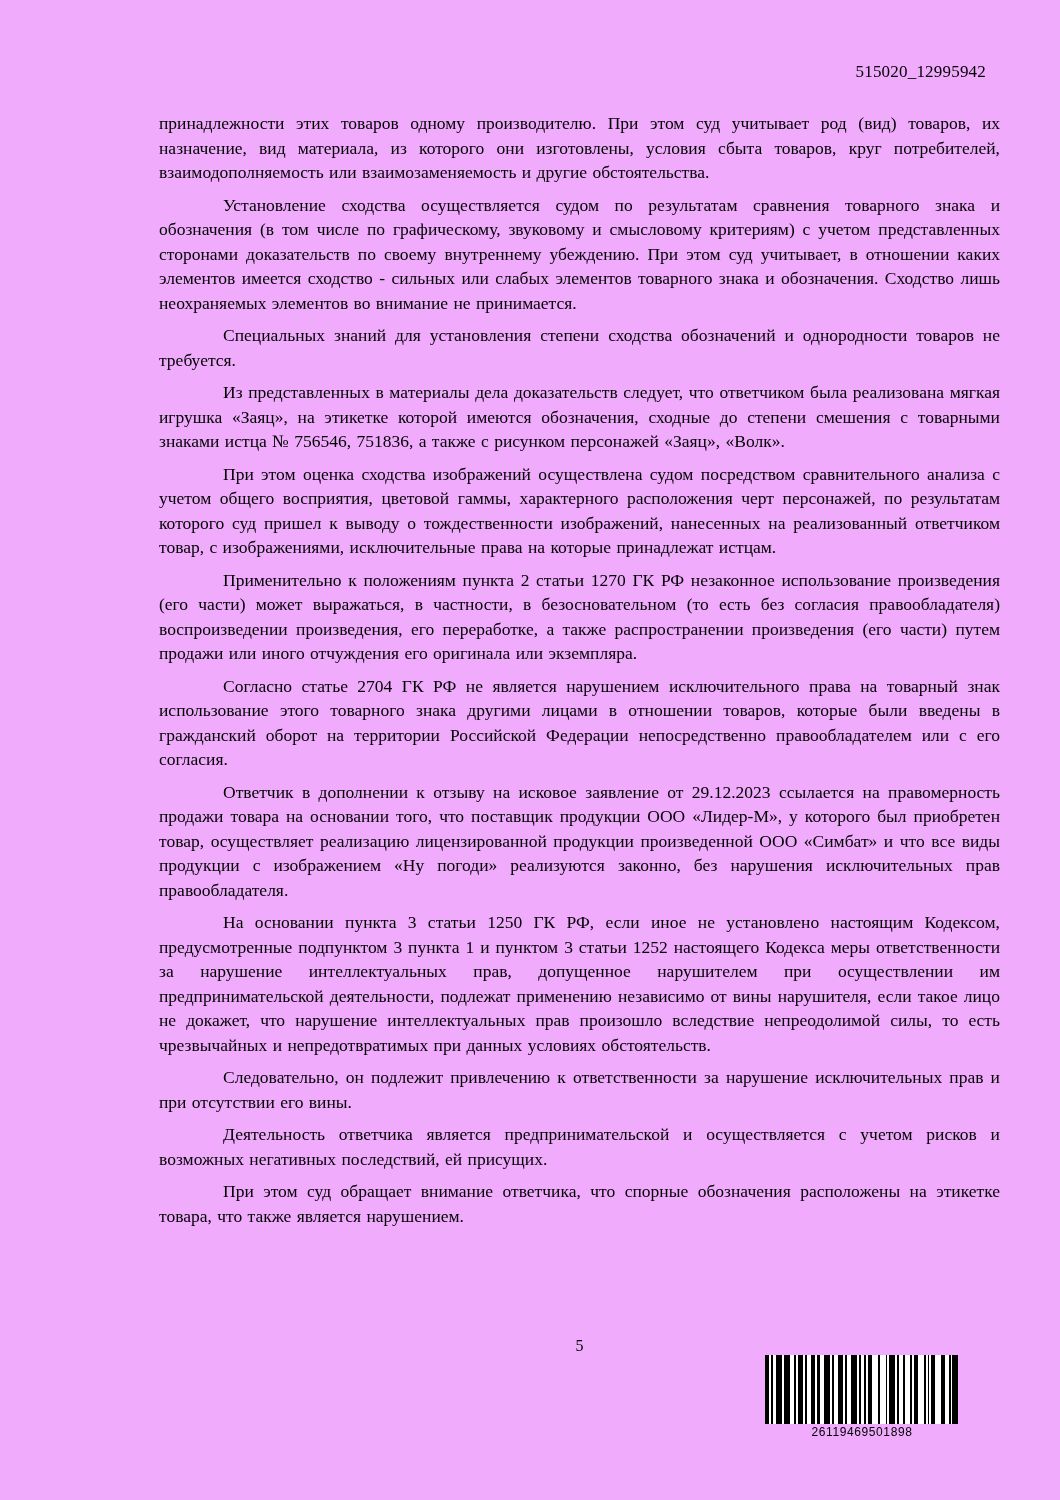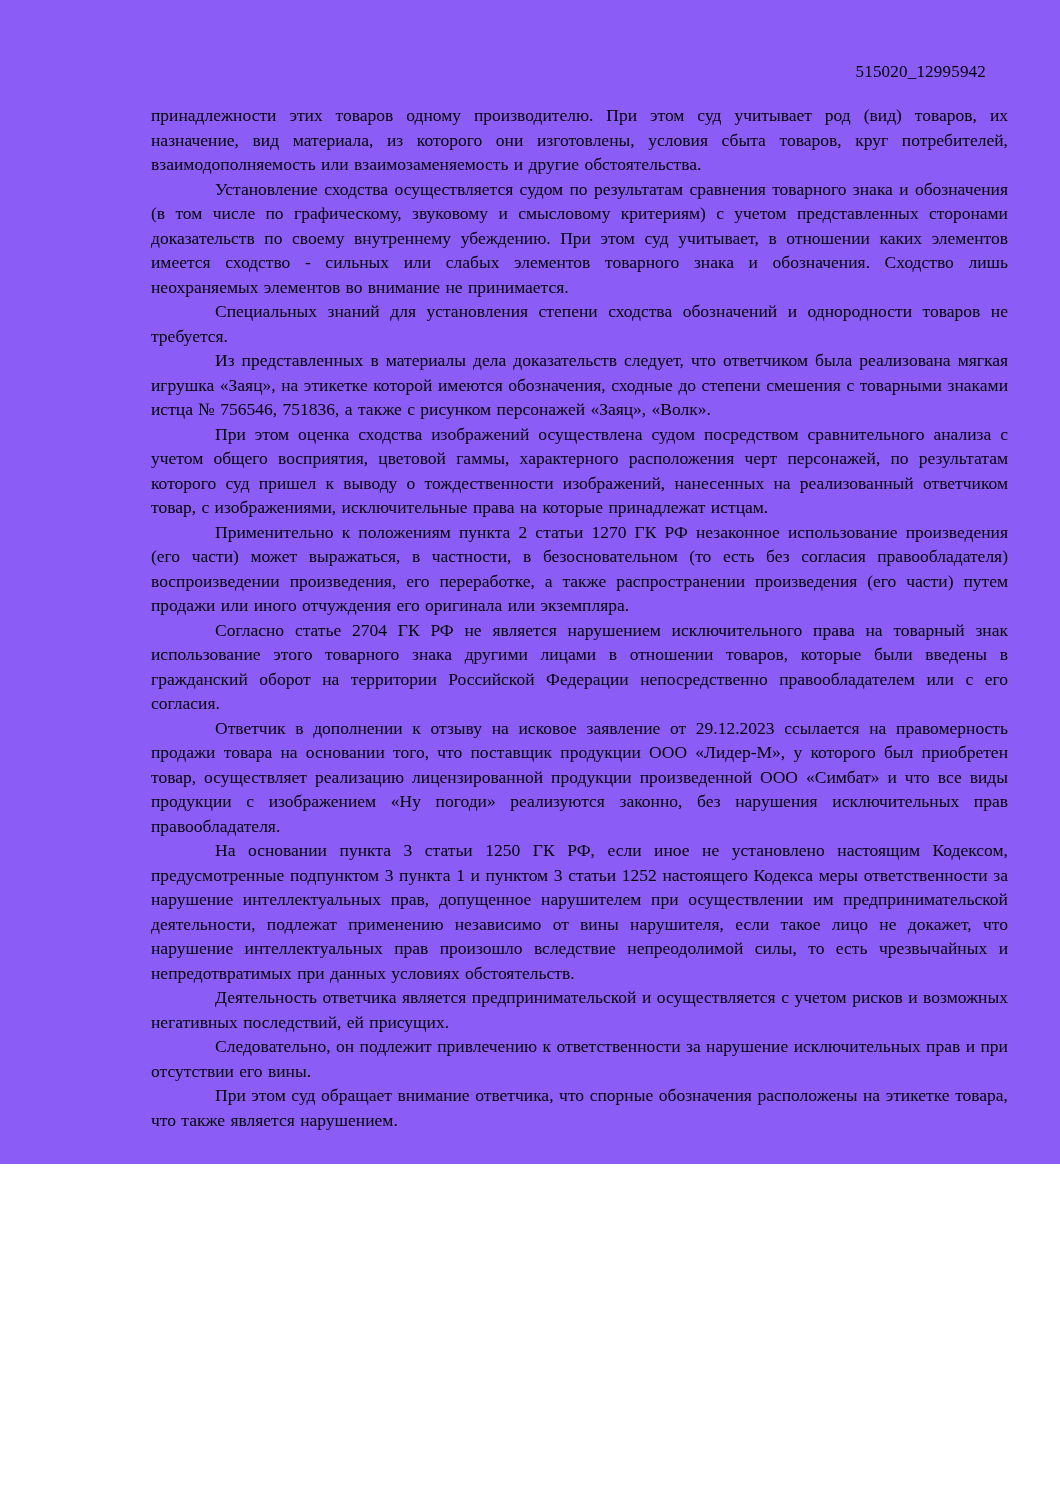--- a/index.html
+++ b/index.html
@@ -3,22 +3,22 @@
 <meta charset="utf-8">
 <style>
   html, body {
     margin: 0;
     padding: 0;
     background: #ffffff;
   }
   .page {
     position: relative;
     width: 1060px;
-    height: 1164px;
-    background: #8b5cf6;
+    height: 1500px;
+    background: #f0abfc;
     color: #000000;
     font-family: "Liberation Serif", serif;
     overflow: hidden;
   }
   .doc-ref {
     position: absolute;
     top: 62px;
     right: 74px;
     font-size: 17px;
     letter-spacing: 0.2px;
@@ -27,21 +27,21 @@
   .doc-body {
     position: absolute;
     top: 103px;
     left: 151px;
     width: 857px;
     font-size: 17.5px;
     line-height: 24.5px;
     text-align: justify;
   }
   .para {
-    margin: 0;
+    margin: 8px;
     padding: 0;
     text-indent: 64px;
     word-spacing: 1px;
   }
   .para.no-indent {
     text-indent: 0;
   }
   .page-number {
     position: absolute;
     top: 1337px;
@@ -88,22 +88,22 @@
   <div class="doc-body">
     <p class="para no-indent">принадлежности этих товаров одному производителю. При этом суд учитывает род (вид) товаров, их назначение, вид материала, из которого они изготовлены, условия сбыта товаров, круг потребителей, взаимодополняемость или взаимозаменяемость и другие обстоятельства.</p>
     <p class="para">Установление сходства осуществляется судом по результатам сравнения товарного знака и обозначения (в том числе по графическому, звуковому и смысловому критериям) с учетом представленных сторонами доказательств по своему внутреннему убеждению. При этом суд учитывает, в отношении каких элементов имеется сходство - сильных или слабых элементов товарного знака и обозначения. Сходство лишь неохраняемых элементов во внимание не принимается.</p>
     <p class="para">Специальных знаний для установления степени сходства обозначений и однородности товаров не требуется.</p>
     <p class="para">Из представленных в материалы дела доказательств следует, что ответчиком была реализована мягкая игрушка «Заяц», на этикетке которой имеются обозначения, сходные до степени смешения с товарными знаками истца № 756546, 751836, а также с рисунком персонажей «Заяц», «Волк».</p>
     <p class="para">При этом оценка сходства изображений осуществлена судом посредством сравнительного анализа с учетом общего восприятия, цветовой гаммы, характерного расположения черт персонажей, по результатам которого суд пришел к выводу о тождественности изображений, нанесенных на реализованный ответчиком товар, с изображениями, исключительные права на которые принадлежат истцам.</p>
     <p class="para">Применительно к положениям пункта 2 статьи 1270 ГК РФ незаконное использование произведения (его части) может выражаться, в частности, в безосновательном (то есть без согласия правообладателя) воспроизведении произведения, его переработке, а также распространении произведения (его части) путем продажи или иного отчуждения его оригинала или экземпляра.</p>
     <p class="para">Согласно статье 2704 ГК РФ не является нарушением исключительного права на товарный знак использование этого товарного знака другими лицами в отношении товаров, которые были введены в гражданский оборот на территории Российской Федерации непосредственно правообладателем или с его согласия.</p>
     <p class="para">Ответчик в дополнении к отзыву на исковое заявление от 29.12.2023 ссылается на правомерность продажи товара на основании того, что поставщик продукции ООО «Лидер-М», у которого был приобретен товар, осуществляет реализацию лицензированной продукции произведенной ООО «Симбат» и что все виды продукции с изображением «Ну погоди» реализуются законно, без нарушения исключительных прав правообладателя.</p>
     <p class="para">На основании пункта 3 статьи 1250 ГК РФ, если иное не установлено настоящим Кодексом, предусмотренные подпунктом 3 пункта 1 и пунктом 3 статьи 1252 настоящего Кодекса меры ответственности за нарушение интеллектуальных прав, допущенное нарушителем при осуществлении им предпринимательской деятельности, подлежат применению независимо от вины нарушителя, если такое лицо не докажет, что нарушение интеллектуальных прав произошло вследствие непреодолимой силы, то есть чрезвычайных и непредотвратимых при данных условиях обстоятельств.</p>
+    <p class="para">Следовательно, он подлежит привлечению к ответственности за нарушение исключительных прав и при отсутствии его вины.</p>
     <p class="para">Деятельность ответчика является предпринимательской и осуществляется с учетом рисков и возможных негативных последствий, ей присущих.</p>
-    <p class="para">Следовательно, он подлежит привлечению к ответственности за нарушение исключительных прав и при отсутствии его вины.</p>
     <p class="para">При этом суд обращает внимание ответчика, что спорные обозначения расположены на этикетке товара, что также является нарушением.</p>
   </div>
 
   <div class="page-number">5</div>
 
   <div class="barcode-wrap">
     <div class="barcode-bars" id="barcode-bars">
         <div class="bar" style="width: 1.9802%;"></div>
         <div class="gap" style="width: 0.990099%;"></div>
         <div class="bar" style="width: 0.990099%;"></div>

